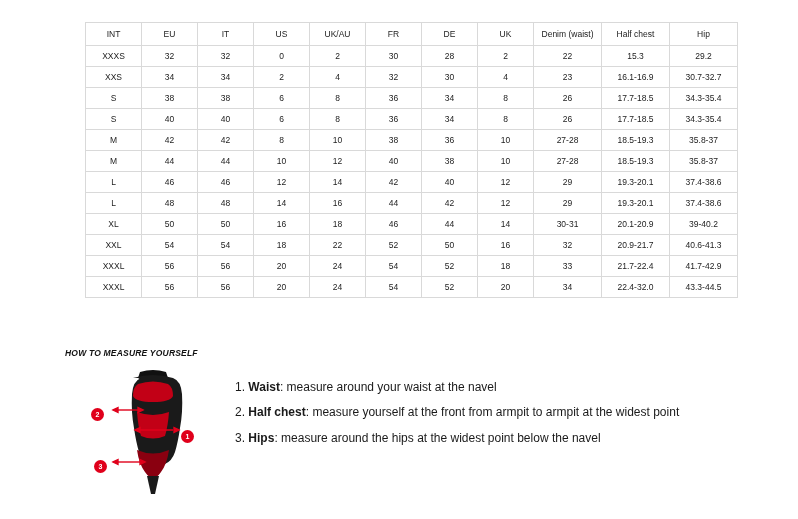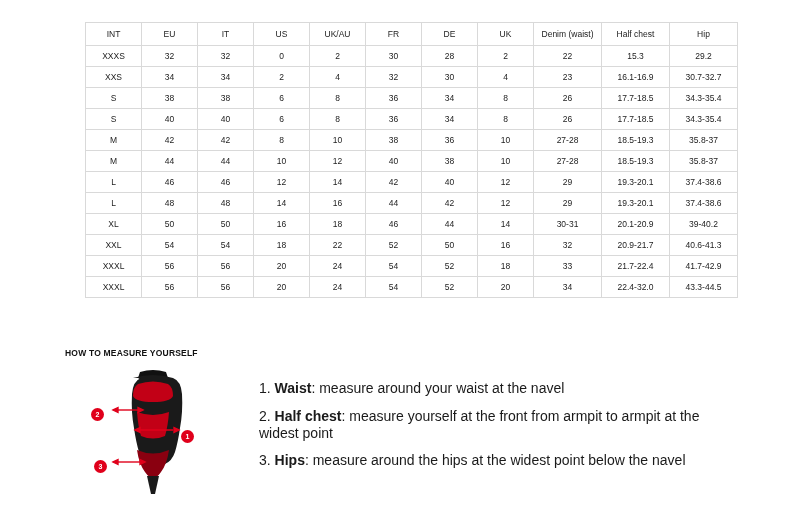--- a/index.html
+++ b/index.html
@@ -67,43 +67,43 @@
     left: 65px;
     top: 348px;
     width: 668px;
   }
   .measure-title {
     font-size: 8.5px;
     font-weight: bold;
     letter-spacing: 0.2px;
     color: #111;
     margin-bottom: 10px;
+    font-style: italic;
   }
   .measure-body {
     position: relative;
     display: flex;
     align-items: flex-start;
   }
   .figure-box {
     width: 120px;
     height: 130px;
     position: relative;
     margin-left: 28px;
     flex: 0 0 auto;
   }
   .steps {
     margin-left: 22px;
     padding-top: 12px;
   }
   .step {
-    font-size: 14px;
+    font-size: 12px;
     color: #1a1a1a;
     margin-bottom: 11px;
     line-height: 1.2;
-    margin-left: 24px;
   }
   .step b { font-weight: bold; }
 
   
   .mannequin {
     position: absolute;
     left: 0;
     top: 0;
   }
 

